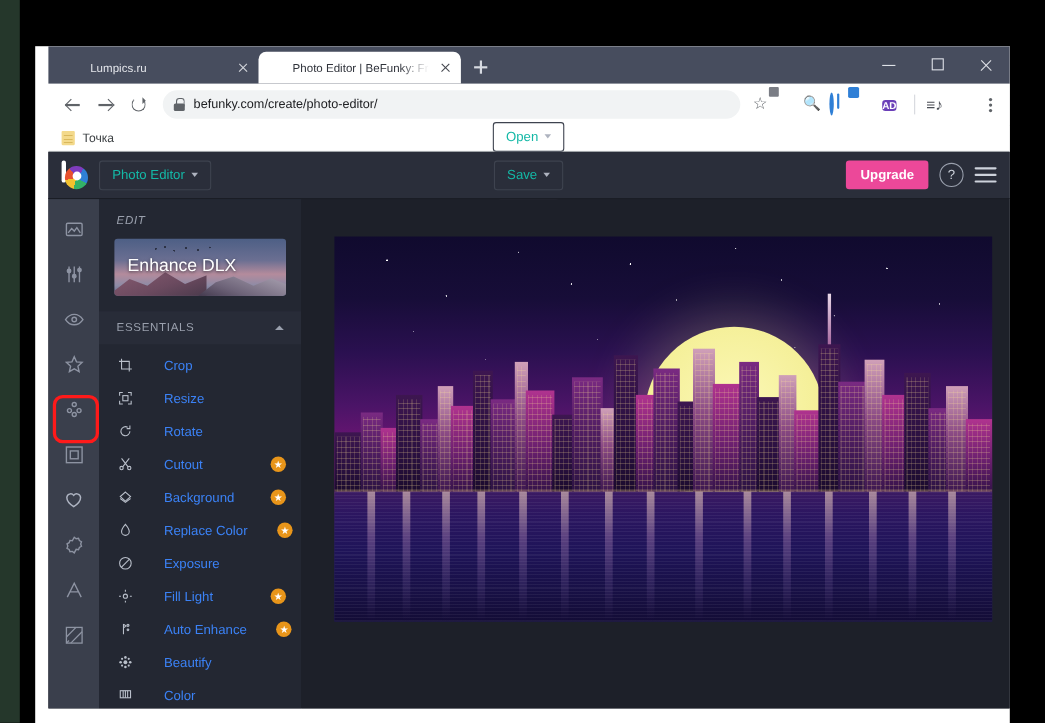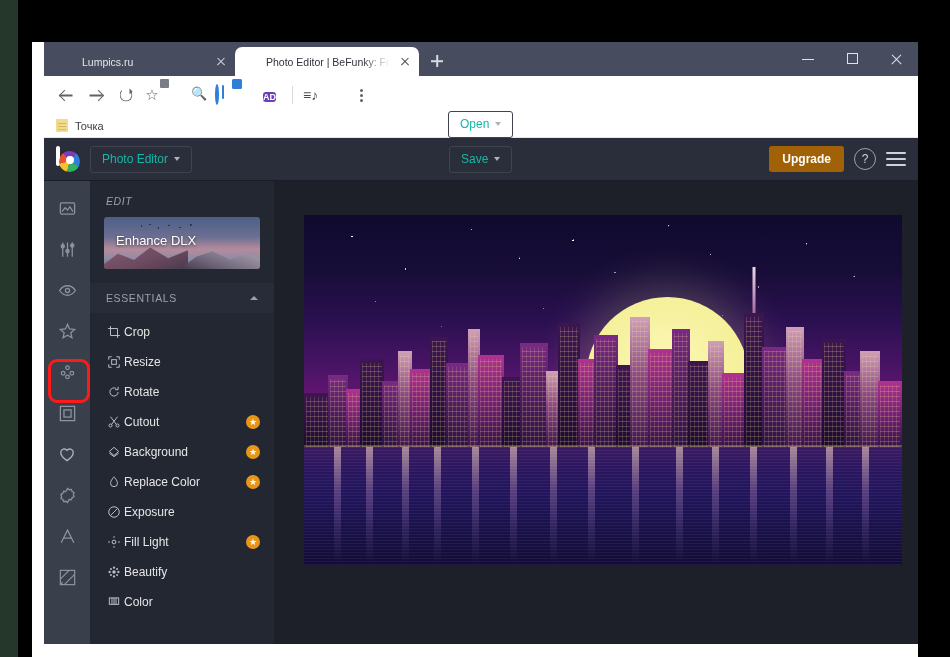--- a/index.html
+++ b/index.html
@@ -246,21 +246,21 @@
     border:1px solid #3e434f; border-radius:3px;
     color:#14b8a6; font-size:12px; cursor:pointer; white-space:nowrap;
   }
   .chev-d {
     width:0;height:0;border-left:3.5px solid transparent;border-right:3.5px solid transparent;
     border-top:4px solid #aeb3bf;
   }
   .hdr-spacer { flex: 1 1 auto; }
   .center-group { display:flex; align-items:center; gap: 8px; flex-direction: column; }
   .upgrade {
-    height:26px; padding:0 13px; background:#a16207; color:#fff;
+    height:26px; padding:0 13px; background:#ec4899; color:#fff;
     border-radius:3px; font-size:12px; display:flex;align-items:center;
     font-weight:600;
   }
   .help {
     width:22px;height:22px;border:1.5px solid #9aa0ad;border-radius:50%;
     color:#cdd2db;font-size:12px;text-align:center;line-height:20px;
   }
   .burger { width:20px;height:16px;position:relative; }
   .burger i {
     position:absolute; left:0; width:20px;height:2px;background:#cdd2db;border-radius:1px;
@@ -314,36 +314,36 @@
     position:absolute; left:34px; top:6px; width:60px; height:8px;
     background:
       radial-gradient(circle at 6% 40%, #2c3245 0 .8px, transparent 1px),
       radial-gradient(circle at 20% 20%, #2c3245 0 .8px, transparent 1px),
       radial-gradient(circle at 34% 60%, #2c3245 0 .8px, transparent 1px),
       radial-gradient(circle at 52% 30%, #2c3245 0 .8px, transparent 1px),
       radial-gradient(circle at 70% 55%, #2c3245 0 .8px, transparent 1px),
       radial-gradient(circle at 88% 25%, #2c3245 0 .8px, transparent 1px);
   }
   .promo .label {
-    position:absolute; left:12px; top:16px; color:#fff; font-size:13px;
+    position:absolute; left:12px; top:16px; color:#fff; font-size:16px;
     text-shadow: 0 1px 3px rgba(0,0,0,.6);
   }
   .section-head {
     margin-top: 14px; height: 30px; background:#282c38;
     display:flex; align-items:center; justify-content:space-between;
     padding: 0 16px; font-size: 10.5px; letter-spacing:.6px; color:#9aa0ad;
   }
   .chev-u {
     width:0;height:0;border-left:4px solid transparent;border-right:4px solid transparent;
     border-bottom:4.5px solid #9aa0ad;
   }
   .menu-list { padding-top: 4px; }
   .menu-item {
-    height: 30px; display:flex; align-items:center; gap: 2px;
-    padding: 0 14px 0 16px; color:#e5e5e5; font-size: 12px;
+    height: 30px; display:flex; align-items:center; gap: 27px;
+    padding: 0 14px 0 16px; color:#3b82f6; font-size: 12px;
   }
   .mi-icon {
     width: 16px; height: 16px; flex:0 0 16px; color:#b9bfca;
     display:flex; align-items:center; justify-content:center;
   }
   .mi-label { flex: 1 1 auto; white-space: nowrap; }
   .pro-star {
     width: 14px; height: 14px; flex:0 0 14px; border-radius:50%;
     background:#e8951a; position:relative;
   }
@@ -472,20 +472,24 @@
   <div class="toolbar">
     <div class="navbtn">
         <i class="arrow-l"></i>
       </div>
     <div class="navbtn">
         <i class="arrow-r"></i>
       </div>
     <div class="navbtn">
         <i class="reload"></i>
       </div>
+    <div class="omnibox">
+      <span class="lock"></span>
+      <span class="url">befunky.com/create/photo-editor/</span>
+    </div>
     <div class="star-ob">☆</div>
     <div class="ext-icons">
       <span class="ext"><span class="ext-adblock"></span></span>
       <span class="ext ext-search">🔍</span>
       <span class="ext"><span class="ext-globe"></span></span>
       <span class="ext"><span class="ext-bag"></span></span>
       <span class="ext"><span class="ext-purple">AD</span></span>
       <span class="divider-v"></span>
       <span class="ext ext-list">≡♪</span>
       <span class="ext"><span class="avatar"></span></span>
@@ -693,20 +697,31 @@
             <span class="mi-icon">
               <svg width="14" height="14" viewBox="0 0 24 24" fill="none" stroke="currentColor" stroke-width="1.7">
                 <circle cx="12" cy="12" r="3.2"></circle>
                   <path d="M12 2v3M12 19v3M2 12h3M19 12h3"></path>
               </svg>
             </span>
             <span class="mi-label">Fill Light</span>
             <span class="pro-star"></span>
           </div>
 
+          <div class="menu-item">
+            <span class="mi-icon">
+              <svg width="14" height="14" viewBox="0 0 24 24" fill="none" stroke="currentColor" stroke-width="1.7">
+                <path d="M9 4v16M9 4l4 3-4 3"></path>
+                  <circle cx="16" cy="6" r="1.6"></circle>
+                  <circle cx="16" cy="13" r="1.3"></circle>
+              </svg>
+            </span>
+            <span class="mi-label">Auto Enhance</span>
+            <span class="pro-star"></span>
+          </div>
 
           <div class="menu-item">
             <span class="mi-icon">
               <svg width="14" height="14" viewBox="0 0 24 24" fill="currentColor">
                 <circle cx="12" cy="12" r="3"></circle>
                 <circle cx="12" cy="4.5" r="2"></circle>
                   <circle cx="12" cy="19.5" r="2"></circle>
                 <circle cx="4.5" cy="12" r="2"></circle>
                   <circle cx="19.5" cy="12" r="2"></circle>
                 <circle cx="6.8" cy="6.8" r="1.7"></circle>

